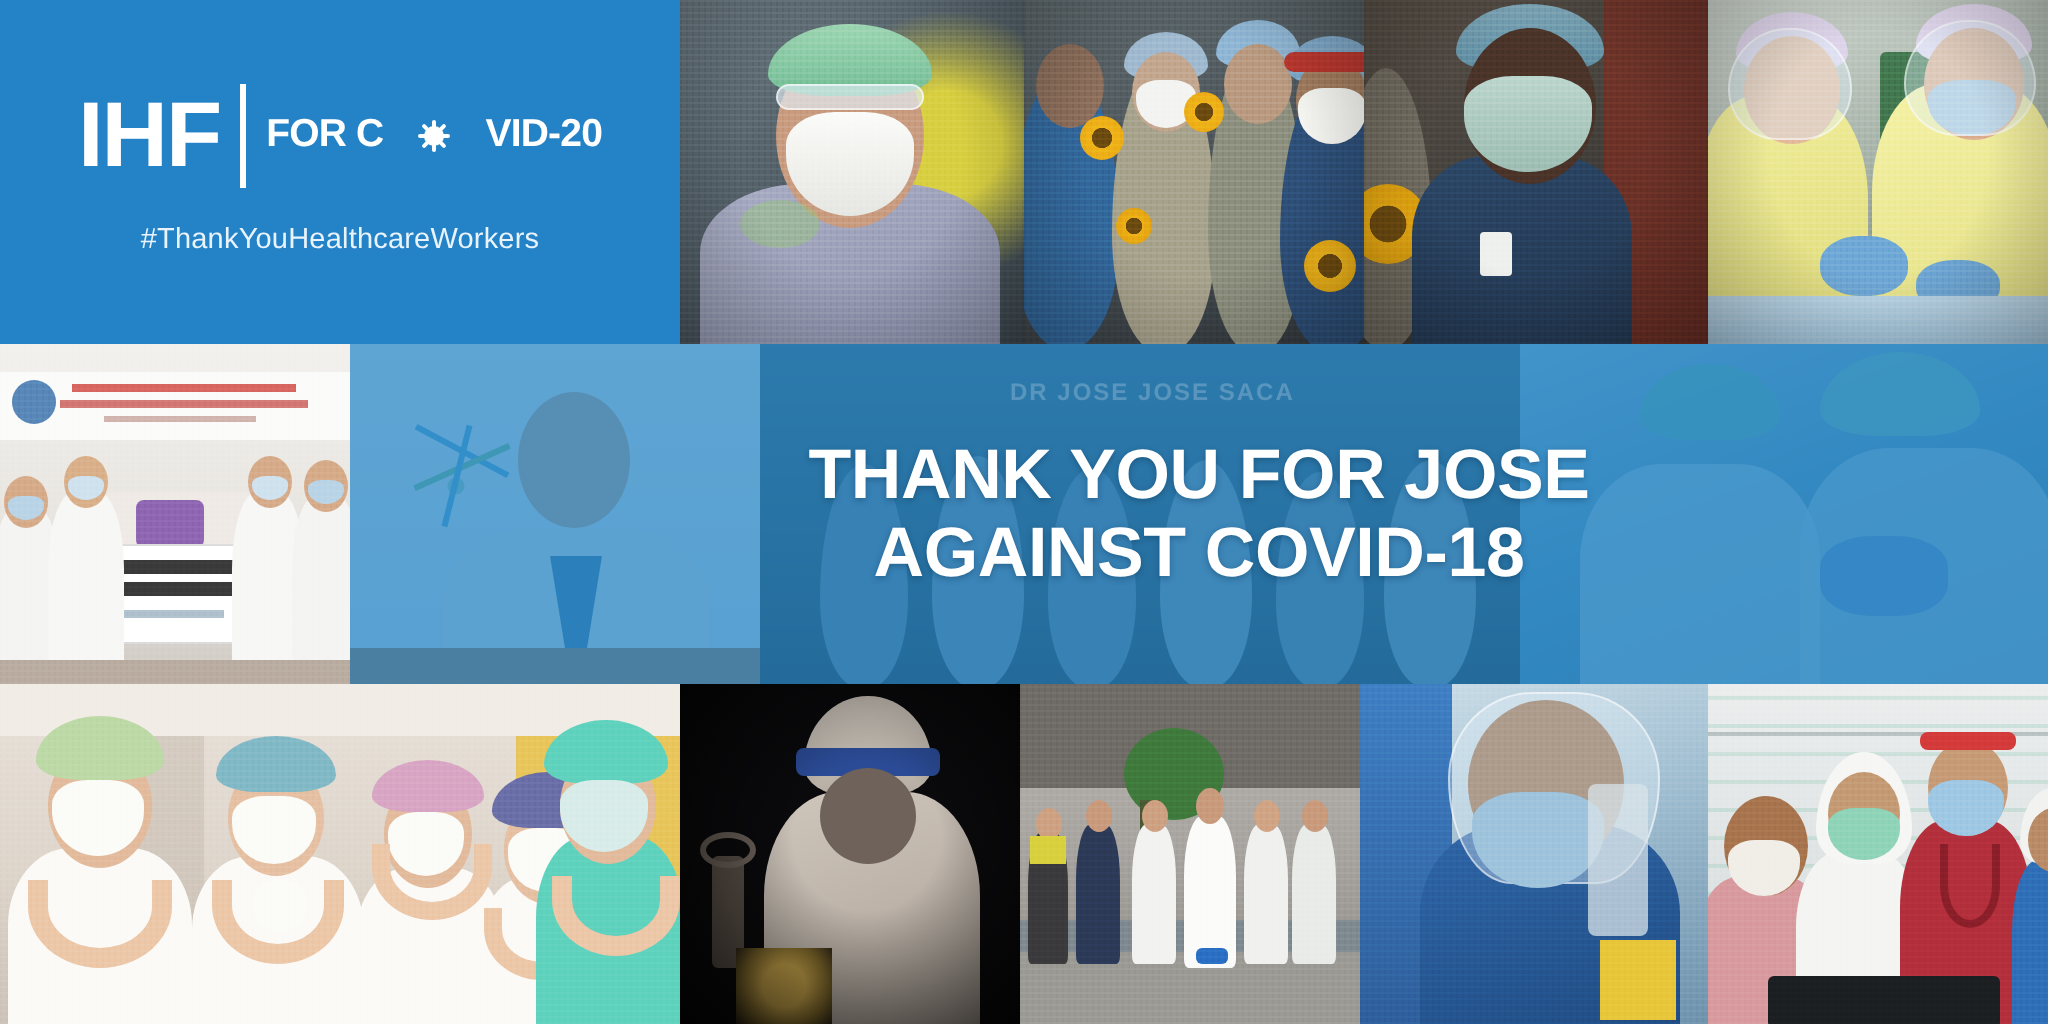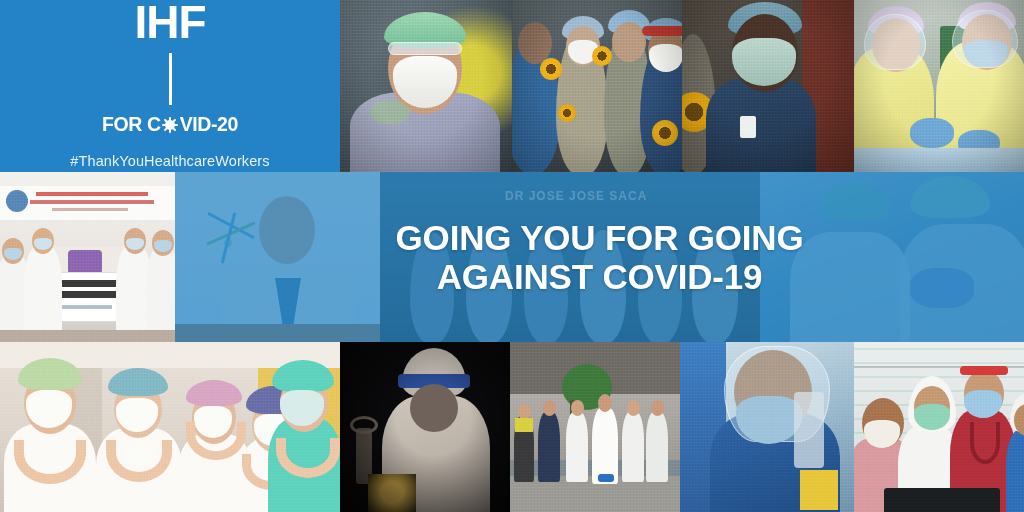--- a/index.html
+++ b/index.html
@@ -11,27 +11,27 @@
   
   .tile { position:absolute; overflow:hidden; }
   .tile .ph { position:absolute; inset:0; }
 
   
   .brand-panel {
     position:absolute; left:0; top:0; width:340px; height:172px;
     background:#2482c6; display:flex; flex-direction:column;
     align-items:center; justify-content:center;
   }
-  .logo-row { display:flex; align-items:center; justify-content:center; gap:10px; margin-bottom:6px;flex-direction:column;}
+  .logo-row { display:flex; align-items:center; justify-content:center; gap:10px; margin-bottom:6px;}
   .ihf { color:#fff; font-weight:800; font-size:46px; letter-spacing:-1px; line-height:.9;
          font-family:"Liberation Sans", sans-serif; }
   .divider-bar { width:3px; height:52px; background:#fff; }
   .tagline { color:#fff; font-weight:800; font-size:19.5px; line-height:1.02;
              letter-spacing:-0.4px; text-align:left; }
-  .tagline .l3 { display:flex; align-items:center; gap:0px;text-align:right; }
+  .tagline .l3 { display:flex; align-items:center; gap:16px;text-align:right; }
   .virus { display:inline-block; width:17px; height:17px; position:relative; margin:0 1px; vertical-align:-2px;}
   .virus .core { position:absolute; left:3.4px; top:3.4px; width:10px; height:10px;
                  border-radius:50%; background:#fff; }
   .virus .sp { position:absolute; left:50%; top:50%; width:2px; height:8.2px; background:#fff;
                border-radius:1px; transform-origin:50% 0%; }
   .hashtags { color:#e8f3fb; font-size:14.5px; line-height:1.22; text-align:center;
               font-weight:400; letter-spacing:0.1px;margin-top:12px; }
 
   
   .midband { position:absolute; left:175px; top:172px; width:849px; height:170px; overflow:hidden; }
@@ -255,22 +255,22 @@
       <div class="body" style="left:140px;top:52px;width:130px;height:128px;background:#9ec8e0;opacity:.7"></div>
       <div style="position:absolute;left:150px;top:96px;width:64px;height:40px;border-radius:40%;
            background:#4a86c4;opacity:.85"></div>
     </div>
 
     <div class="ghost-text gt2">DR JOSE JOSE SACA</div>
 
     <div class="tint"></div>
 
     <div class="headline">
-      <div>GOING YOU FOR GOING</div>
-      <div>AGAINST COVID-19</div>
+      <div>THANK YOU FOR JOSE</div>
+      <div>AGAINST COVID-18</div>
     </div>
   </div>
 
   <div class="bottomrow">
 
     <div class="tile" style="left:0;top:0;width:340px;height:170px">
       <div class="ph" style="background:linear-gradient(180deg,#e9e2da 0%,#ded5cb 55%,#cdc3b8 100%)"></div>
       <div style="position:absolute;left:258px;top:18px;width:82px;height:120px;background:#e8c34e;opacity:.9"></div>
       <div style="position:absolute;left:40px;top:10px;width:62px;height:120px;background:#c9bfb4;opacity:.6"></div>
       <div style="position:absolute;left:0;top:0;width:340px;height:26px;background:#f1ece5"></div>

